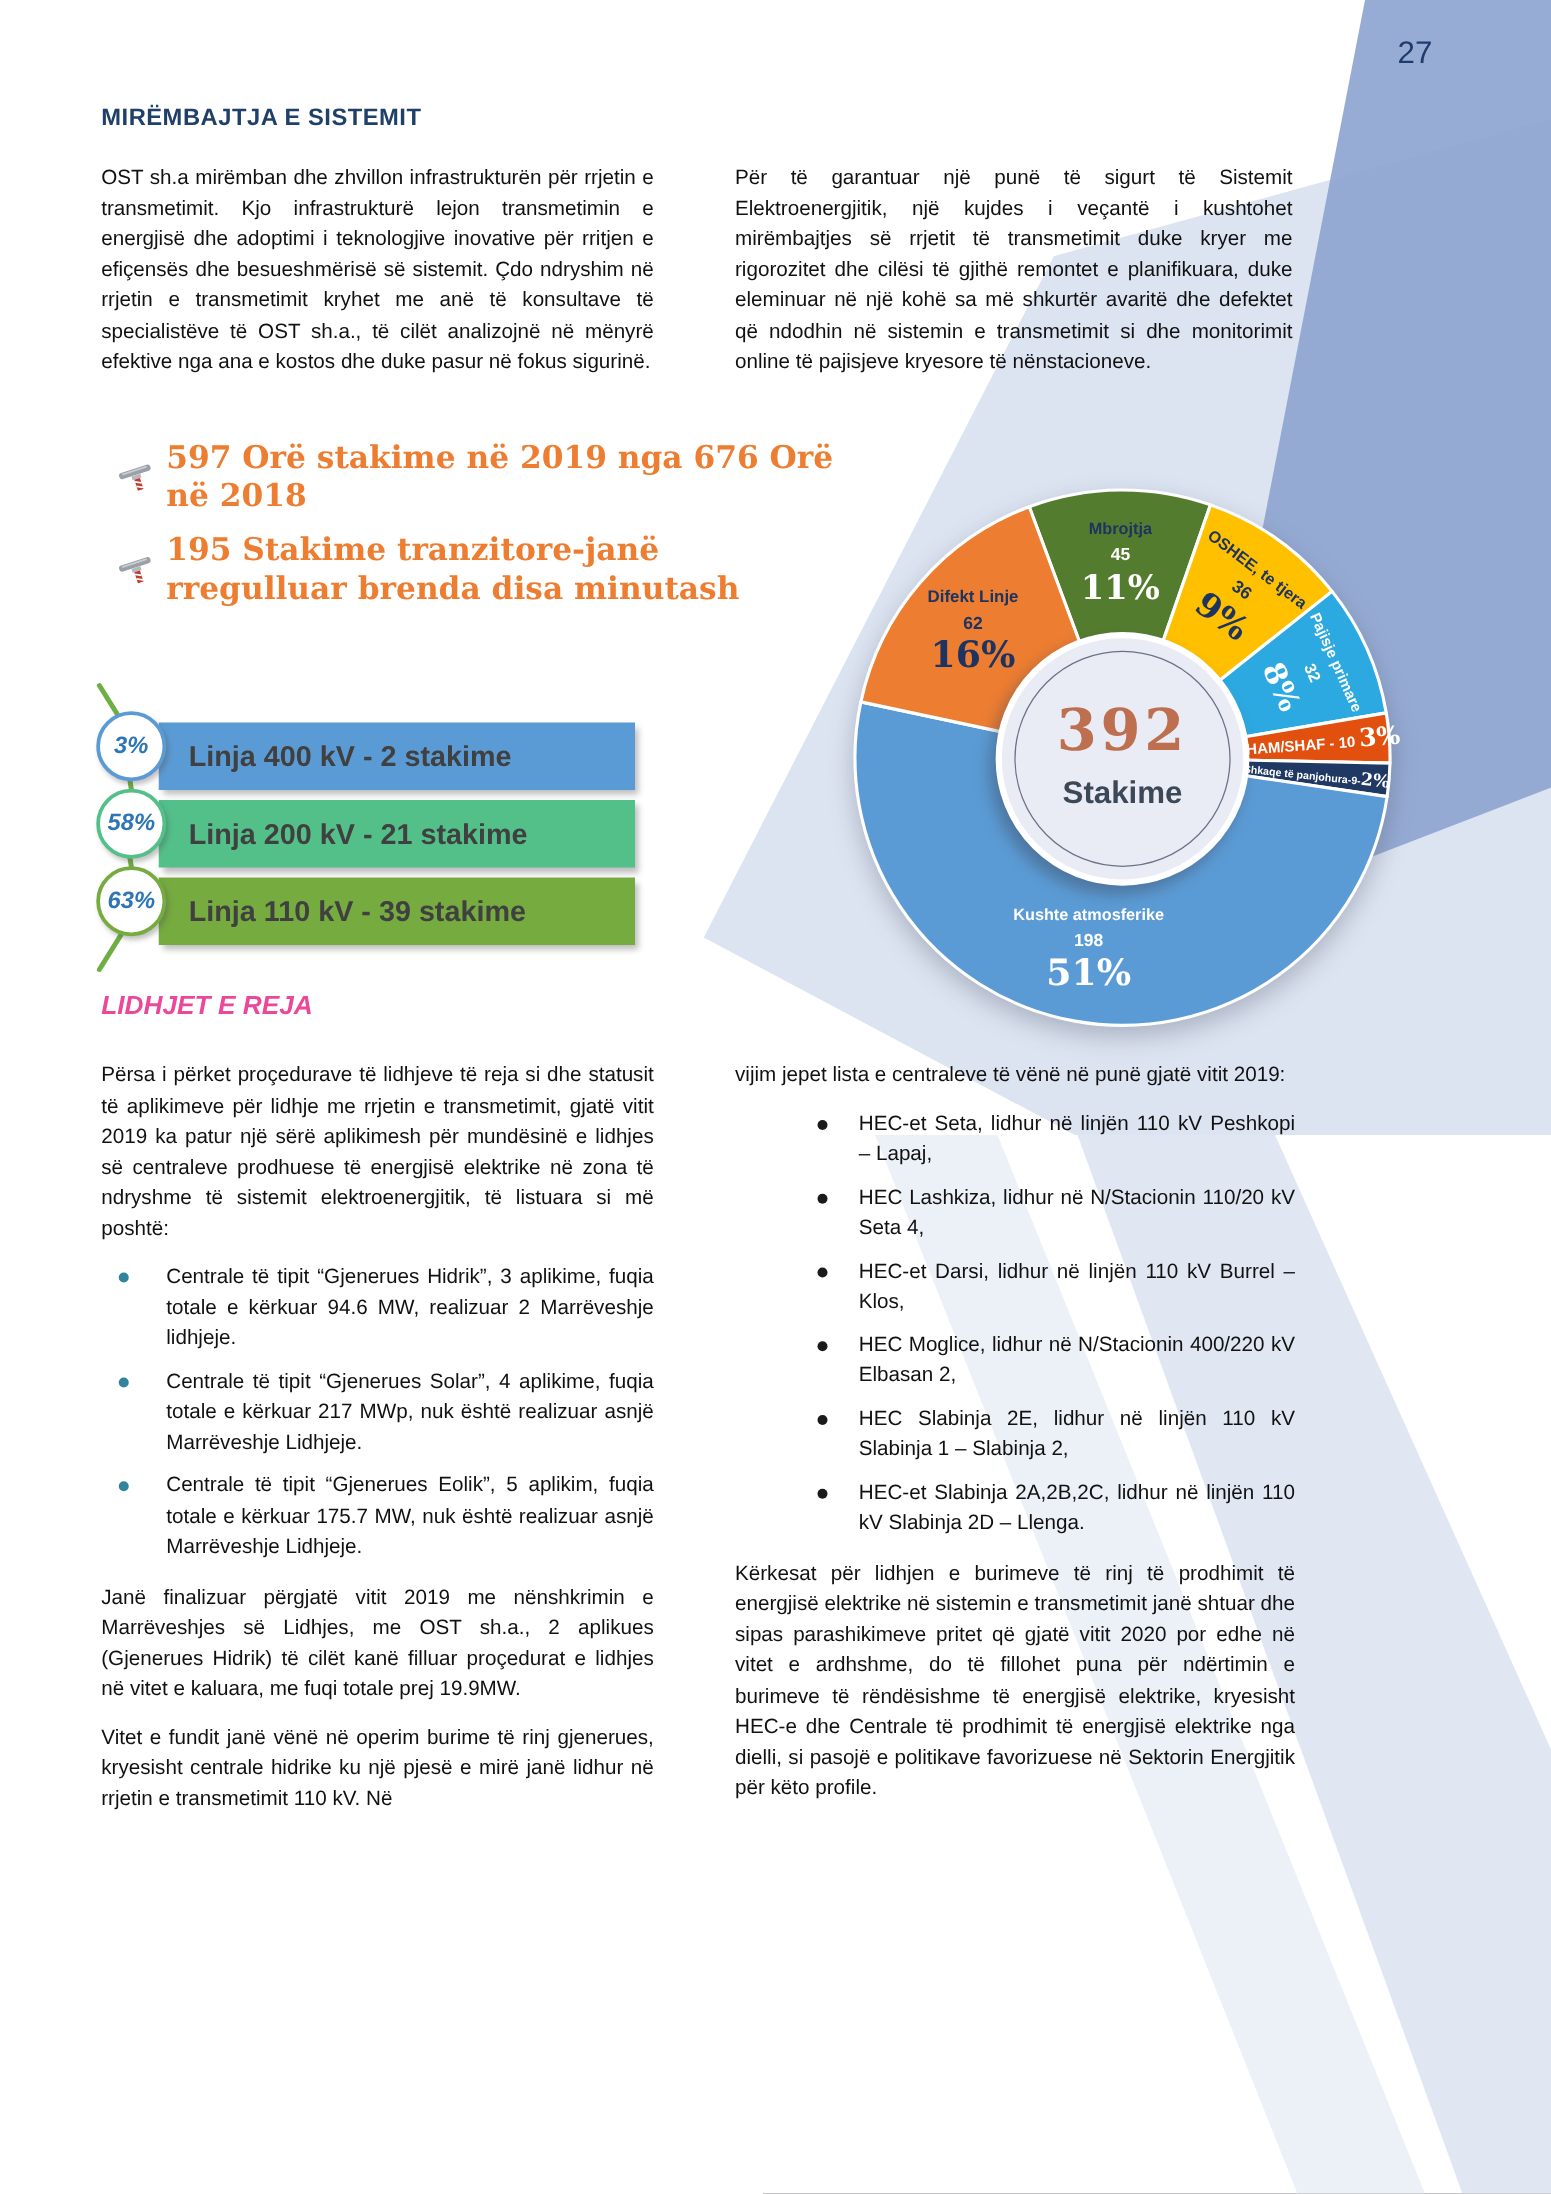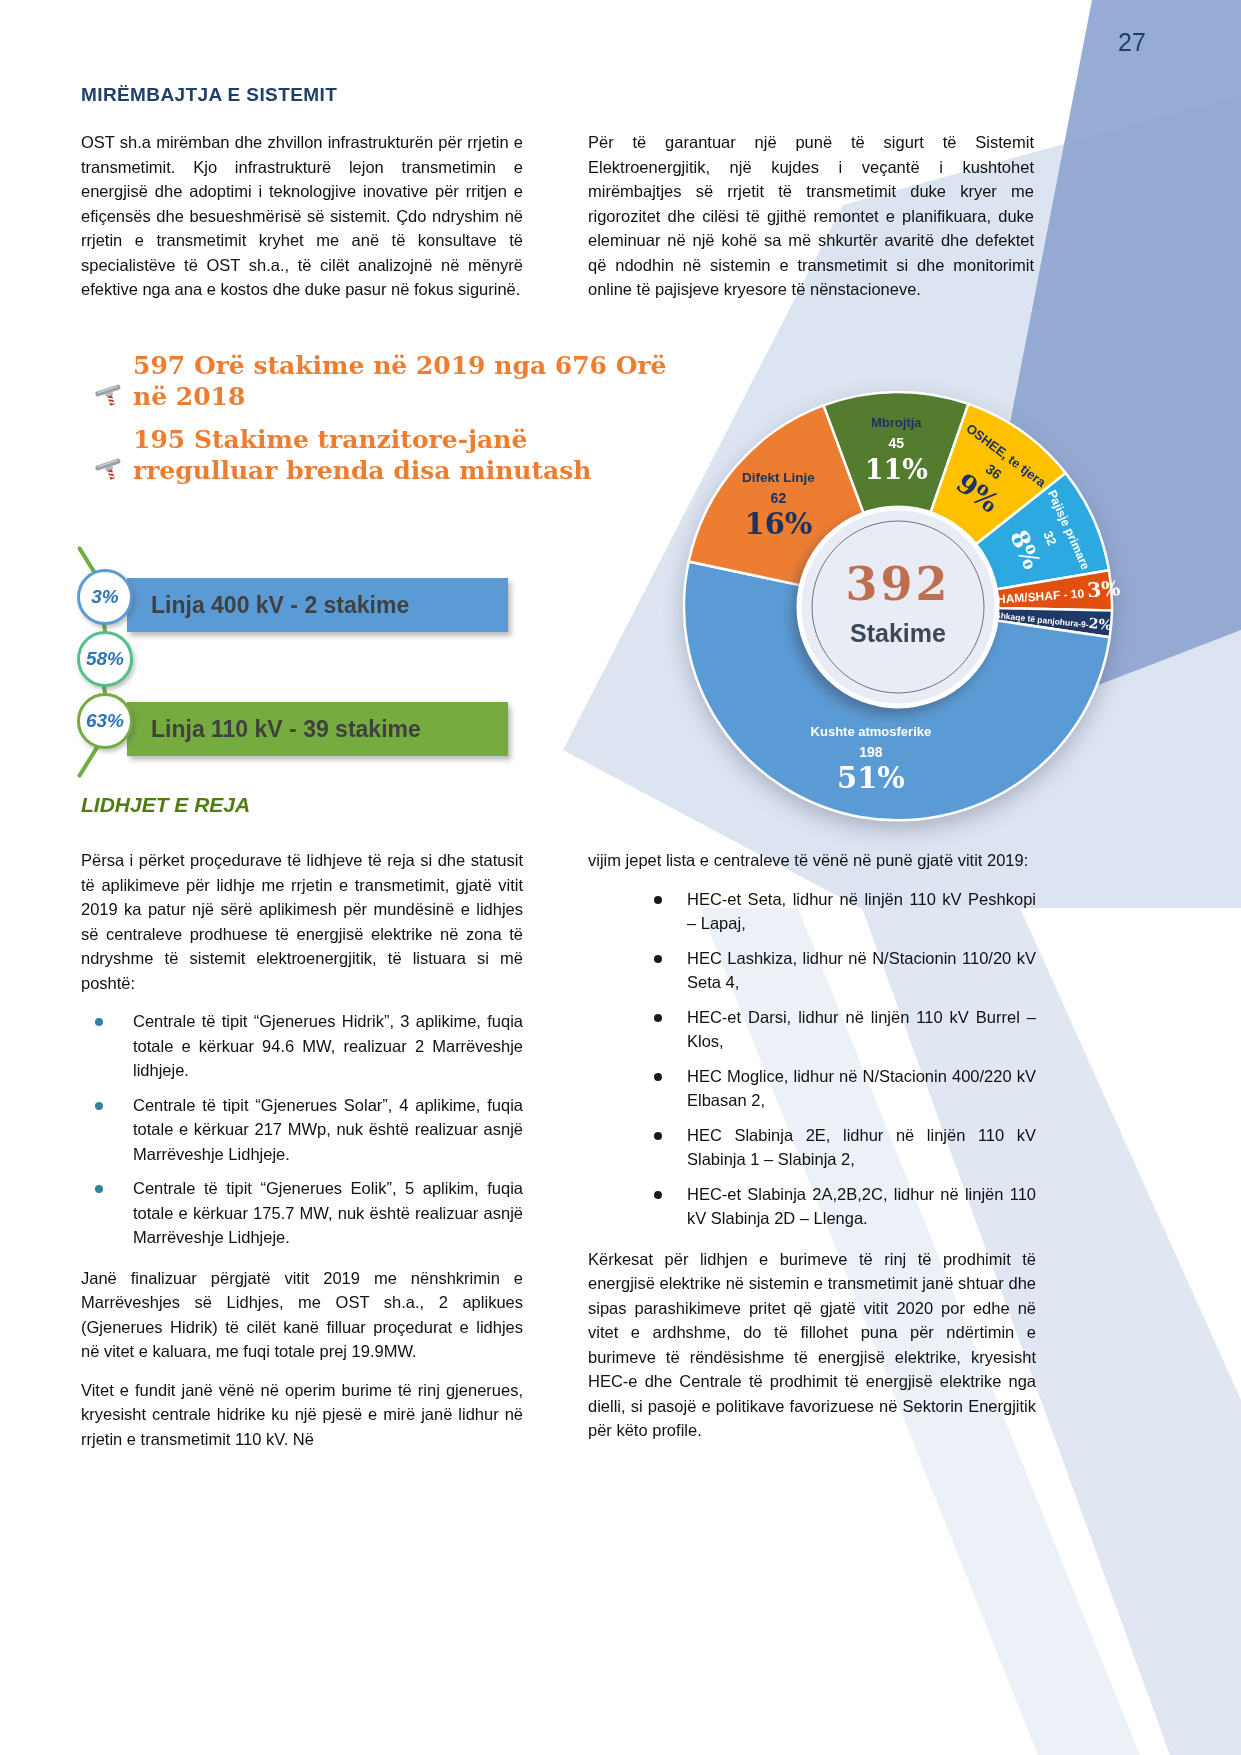--- a/index.html
+++ b/index.html
@@ -7,37 +7,37 @@
         font-family:"Liberation Sans",sans-serif;color:#111;}
   
   .bg{position:absolute;left:0;top:0;width:1241px;height:1755px;}
   .bgB{background:#dce3f1;clip-path:polygon(843px 205px,1241px 95px,1241px 908px,860px 908px,563px 750px);}
   .bgC{background:#dde3f1;opacity:.9;clip-path:polygon(862px 908px,1020px 908px,1241px 1400px,1241px 1755px,1170px 1755px);}
   .bgD{background:#e9edf6;opacity:.85;clip-path:polygon(700px 908px,798px 908px,1140px 1755px,1038px 1755px);}
   .bgA{background:#8ea5d0;opacity:.92;clip-path:polygon(1092px 0px,1241px 0px,1241px 630px,948px 743px);}
   
   .page-num{position:absolute;left:1118px;top:28px;font-size:25px;font-weight:normal;color:#1f3c6d;}
   .h1{position:absolute;left:81px;top:84px;margin:0;font-size:19px;font-weight:bold;color:#1f4068;letter-spacing:.4px;}
-  .h2{position:absolute;left:81px;top:793px;margin:0;font-size:21px;font-weight:bold;font-style:italic;color:#4d7c0f;}
+  .h2{position:absolute;left:81px;top:793px;margin:0;font-size:21px;font-weight:bold;font-style:italic;color:#ec4899;}
   
   .col{position:absolute;font-size:16.5px;line-height:24.5px;text-align:justify;}
   .col p{margin:0 0 14px 0;}
   .colTL{left:81px;top:130px;width:442px;}
   .colTR{left:588px;top:130px;width:446px;}
   .colBL{left:81px;top:848px;width:442px;}
   .colBR{left:588px;top:848px;width:448px;}
   ul.blt{list-style:none;margin:2px 0 16px 0;padding:0;}
   ul.blt li{position:relative;margin:0 0 10px 0;}
   ul.teal li{padding-left:52px;}
   ul.teal li::before{content:"";position:absolute;left:14px;top:9px;width:8px;height:8px;border-radius:50%;background:#31849b;}
   ul.dark li{padding-left:99px;}
   ul.dark li::before{content:"";position:absolute;left:66px;top:9px;width:8px;height:8px;border-radius:50%;background:#1a1a1a;}
   
   .stats{position:absolute;left:93px;top:350px;width:584px;}
-  .stat{display:flex;align-items:flex-end;margin-bottom:12px;}
+  .stat{display:flex;align-items:center;margin-bottom:12px;}
   .stat:nth-child(2){margin-bottom:26px;}
   .pin{flex:0 0 40px;padding-top:4px;}
   .stat-text{font-family:"DejaVu Serif",serif;font-weight:bold;font-size:25px;line-height:31px;color:#ed7d31;}
   
   .bars{position:absolute;left:77px;top:569px;width:431px;}
   .bar-row{position:relative;height:58px;margin-bottom:4px;}
   .pct-circle{position:absolute;left:0;top:0;width:56px;height:56px;box-sizing:border-box;border:3px solid #5b9bd5;
               border-radius:50%;background:#fff;z-index:2;display:flex;align-items:center;justify-content:center;
               box-shadow:2px 3px 4px rgba(80,80,80,.35);}
   .pct-circle span{font-size:19px;font-weight:bold;font-style:italic;color:#2e75b6;}
@@ -101,20 +101,21 @@
       <div class="bar-row">
         <div class="pct-circle" style="border-color:#5b9bd5">
           <span>3%</span>
         </div>
         <div class="bar" style="background:#5b9bd5">Linja 400 kV - 2 stakime</div>
       </div>
       <div class="bar-row">
         <div class="pct-circle" style="border-color:#53c08a">
           <span>58%</span>
         </div>
+        <div class="bar" style="background:#53c08a">Linja 200 kV - 21 stakime</div>
       </div>
       <div class="bar-row">
         <div class="pct-circle" style="border-color:#76ab40">
           <span>63%</span>
         </div>
         <div class="bar" style="background:#76ab40">Linja 110 kV - 39 stakime</div>
       </div>
     </div>
   <div class="stem stem1"></div>
   <div class="stem stem2"></div>

